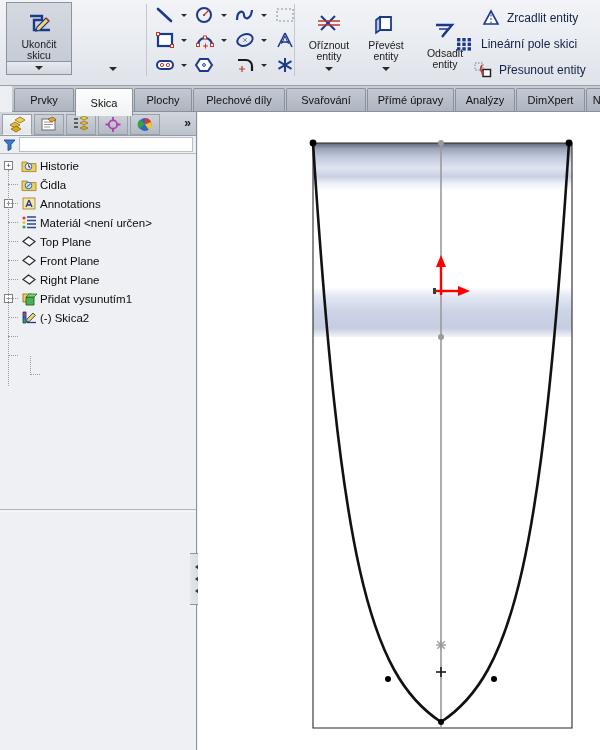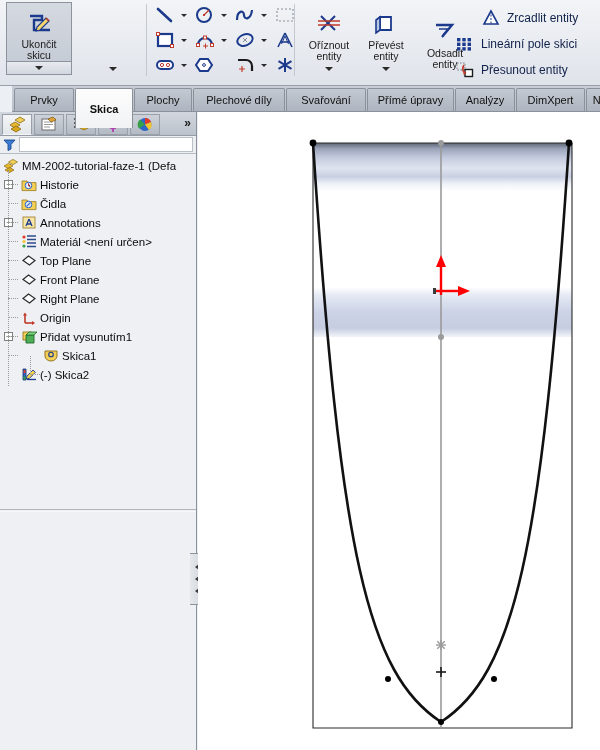--- a/index.html
+++ b/index.html
@@ -59,21 +59,21 @@
   .tab{
     position:absolute;top:2px;height:23px;
     display:flex;align-items:center;justify-content:center;
     background:linear-gradient(180deg,#c3c8d1 0%,#aeb5c0 100%);
     border:1px solid #8b919b;border-bottom:none;
     box-sizing:border-box;font-size:11px;color:#101010;
     border-radius:2px 2px 0 0;white-space:nowrap;padding:0 4px;
   }
   .tab.active{
     background:linear-gradient(180deg,#fdfdfd 0%,#f1f2f4 100%);
-    font-weight:bold;height:40px;top:2px;z-index:3;
+    font-weight:normal;height:28px;top:2px;z-index:3;
   }
 
   
   .leftpanel{
     position:absolute;left:0;top:112px;width:197px;height:638px;
     background:#eef0f3;border-right:1px solid #8b919b;box-sizing:border-box;
   }
   .mgrtabs{
     position:absolute;left:0;top:0;width:196px;height:24px;
     background:linear-gradient(180deg,#d2d7de,#bcc2cb);
@@ -331,21 +331,21 @@
                 <rect x="12.6" y="7.6" width="3.4" height="3.4"></rect>
             <rect x="2" y="12.2" width="3.4" height="3.4"></rect>
                 <rect x="7.3" y="12.2" width="3.4" height="3.4"></rect>
                 <rect x="12.6" y="12.2" width="3.4" height="3.4"></rect>
           </g>
         </svg>
       </span>
       <span class="tb-lbl">Lineární pole skici</span>
     </div>
 
-    <div class="textbtn" style="left:454px;top:58px;">
+    <div class="textbtn" style="left:472px;top:58px;">
       <span class="tb-ico">
         <svg width="20" height="18" viewBox="0 0 20 18">
           <rect x="2" y="2" width="8" height="7" fill="none" stroke="#9aa0aa" stroke-width="1.4" stroke-dasharray="1.6,1.4"></rect>
           <rect x="10" y="8.5" width="7.5" height="7" fill="#fff" stroke="#1a1a1a" stroke-width="1.4"></rect>
           <path d="M9 4 C6 9, 9 12, 11 12" fill="none" stroke="#c03a2b" stroke-width="1.6"></path>
           <path d="M11.5 12 l-3 -2 v4 z" fill="#c03a2b"></path>
         </svg>
       </span>
       <span class="tb-lbl">Přesunout entity</span>
     </div>
@@ -411,30 +411,20 @@
       <span style="position:absolute;left:3px;top:2px;">
         <svg width="13" height="13" viewBox="0 0 13 13">
           <path d="M1 2 h11 l-4 4.5 v4.5 l-3 1.5 v-6 z" fill="#3b7bd4" stroke="#1c4a8c" stroke-width="0.9"></path>
         </svg>
       </span>
       <div class="filterbox" placeholder=""></div>
     </div>
 
     <div class="tree">
 
-      <div class="trow" style="padding-left:2px;">
-        <span class="tico">
-          <svg width="16" height="15" viewBox="0 0 16 15">
-            <path d="M1 8 l4.5-2.6 4.5 2.6 -4.5 2.6 z" fill="#e8b92e" stroke="#8a6a14" stroke-width="0.7"></path>
-            <path d="M5.5 4 l4.5-2.6 4.5 2.6 -4.5 2.6 z" fill="#f2cf57" stroke="#8a6a14" stroke-width="0.7"></path>
-            <path d="M2 12 l4.5-2.6 4.5 2.6 -4.5 2.6 z" fill="#d8a81c" stroke="#8a6a14" stroke-width="0.7"></path>
-          </svg>
-        </span>
-        <span class="tname">MM-2002-tutorial-faze-1  (Defa</span>
-      </div>
 
       <div class="trow" style="padding-left:20px;">
         <span class="plusbox" style="left:4px;top:5px;">+</span>
         <span class="tico">
           <svg width="16" height="15" viewBox="0 0 16 15">
             <path d="M1 4 h5 l1.4 1.6 h7.6 v8 h-14 z" fill="#f2cf57" stroke="#9a7a1c" stroke-width="0.8"></path>
             <circle cx="7.5" cy="8.5" r="3.3" fill="#e8edf6" stroke="#2f66c8" stroke-width="1"></circle>
             <path d="M7.5 6.3 v2.4 l1.8 1" stroke="#c03a2b" stroke-width="1"></path>
           </svg>
         </span>
@@ -495,53 +485,33 @@
 
       <div class="trow" style="padding-left:20px;">
         <span class="tico">
           <svg width="16" height="15" viewBox="0 0 16 15">
             <path d="M2 7.5 l5.5-4.5 6.5 4.5 -5.5 4.5 z" fill="#fbfcfe" stroke="#2b2b2b" stroke-width="1.2"></path>
           </svg>
         </span>
         <span class="tname">Right Plane</span>
       </div>
 
-      <div class="trow" style="padding-left:20px;">
-        <span class="tico">
-          <svg width="16" height="15" viewBox="0 0 16 15">
-            <path d="M4 13 v-9" stroke="#c03a2b" stroke-width="1.6"></path>
-            <path d="M4 13 h9" stroke="#c03a2b" stroke-width="1.6"></path>
-            <path d="M4 2.5 l-2 3 h4 z" fill="#c03a2b"></path>
-            <path d="M14 13 l-3 -2 v4 z" fill="#c03a2b"></path>
-          </svg>
-        </span>
-        <span class="tname">Origin</span>
-      </div>
 
       <div class="trow" style="padding-left:20px;">
         <span class="plusbox" style="left:4px;top:5px;line-height:6px;">–</span>
         <span class="tico">
           <svg width="16" height="15" viewBox="0 0 16 15">
             <rect x="2" y="3" width="8" height="8" fill="#f2cf57" stroke="#8a6a14" stroke-width="0.8"></rect>
             <path d="M5 6 h8 v8 h-8 z" fill="#4fae55" stroke="#1d6a28" stroke-width="0.9"></path>
             <path d="M5 6 l3-3 h8 l-3 3 z" fill="#7fd07f" stroke="#1d6a28" stroke-width="0.8"></path>
           </svg>
         </span>
         <span class="tname">Přidat vysunutím1</span>
       </div>
 
-      <div class="trow" style="padding-left:42px;">
-        <span class="tico">
-          <svg width="16" height="15" viewBox="0 0 16 15">
-            <path d="M2 3 h12 v5 a6 5 0 0 1 -12 0 z" fill="#f2cf57" stroke="#8a6a14" stroke-width="0.9"></path>
-            <circle cx="8" cy="6.5" r="2.3" fill="none" stroke="#1c3a8c" stroke-width="1.1"></circle>
-          </svg>
-        </span>
-        <span class="tname">Skica1</span>
-      </div>
 
       <div class="trow" style="padding-left:20px;">
         <span class="tico">
           <svg width="16" height="15" viewBox="0 0 16 15">
             <path d="M2 2 v11 h3 v-11 z" fill="#2f66c8" stroke="#14306a" stroke-width="0.8"></path>
             <rect x="2.6" y="3" width="1.9" height="3" fill="#e03a2b"></rect>
             <rect x="2.6" y="9.5" width="1.9" height="3" fill="#2faa3a"></rect>
             <path d="M6 9 l6-6 2.4 2.4 -6 6 -3 0.6 z" fill="#f3d44f" stroke="#1c3a8c" stroke-width="0.9"></path>
             <path d="M6 12.5 h9" stroke="#1c3a8c" stroke-width="1.3"></path>
           </svg>

